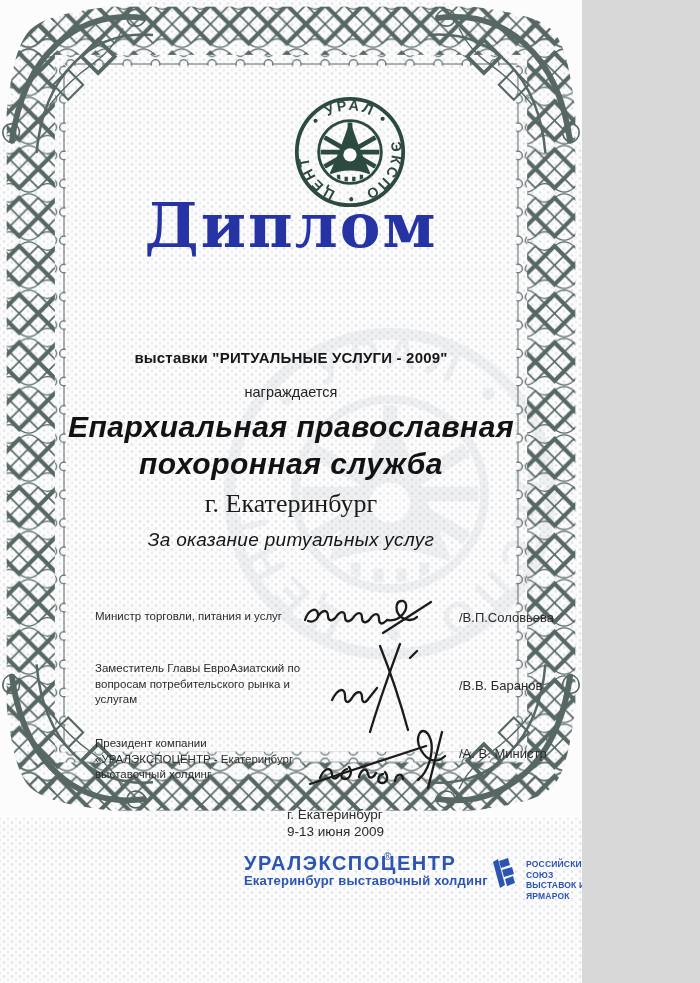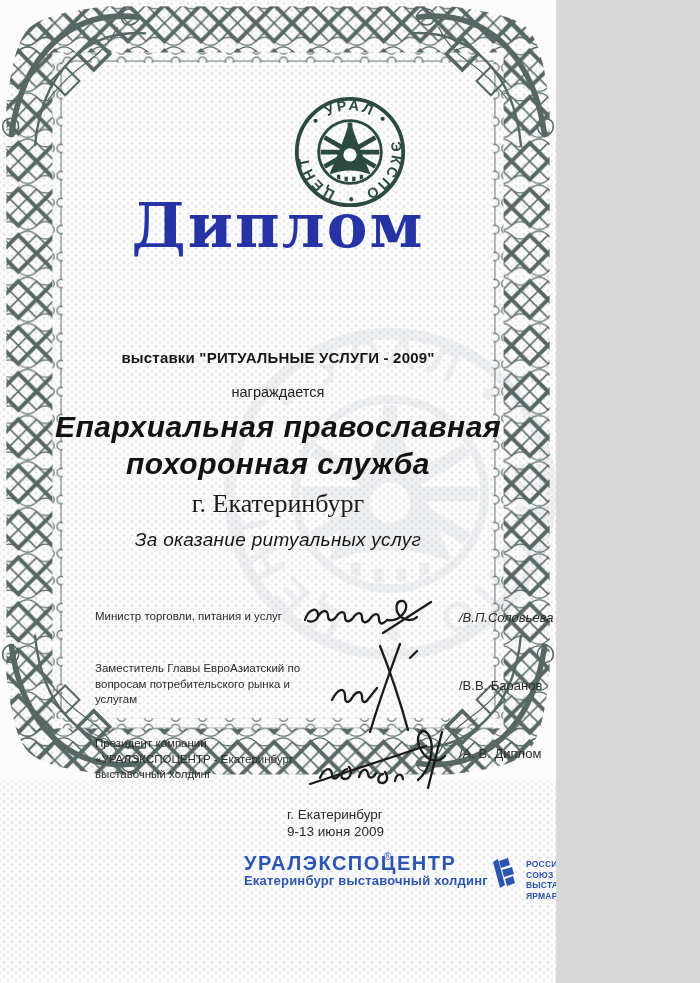--- a/index.html
+++ b/index.html
@@ -4,21 +4,21 @@
 <style>
   html,body{margin:0;padding:0;background:#d8d8d8;}
   .page{
     position:relative;width:556px;height:983px;overflow:hidden;
     background-color:#fcfcfd;
     background-image:
       radial-gradient(circle, rgba(170,178,188,.30) 1px, transparent 1.7px),
       radial-gradient(circle, rgba(170,178,188,.20) 1px, transparent 1.7px);
     background-size:8px 7px,8px 7px;
     background-position:0 0,4px 3.5px;
-    font-family:"Liberation Sans",sans-serif;color:#1e1e1e;
+    font-family:"Liberation Sans",sans-serif;color:#1e1e1e;padding-left:26px;
   }
   .abs{position:absolute;}
   .center{left:0;right:0;text-align:center;}
   svg{display:block;}
   .border-svg{position:absolute;inset:0;pointer-events:none;}
   .watermark{position:absolute;left:218px;top:322px;width:344px;height:344px;color:#aeb6ba;opacity:.16;}
   .logo{position:absolute;left:291px;top:95px;width:118px;height:114px;color:#2d4a41;}
   .title{top:190px;font-family:"DejaVu Serif",serif;font-weight:bold;font-size:61px;letter-spacing:2px;color:#2533a5;}
   .exh{top:349px;font-size:15px;font-weight:bold;color:#171717;letter-spacing:.2px;}
   .award-label{top:384px;font-size:14.5px;color:#222;}
@@ -141,21 +141,21 @@
   <div class="abs center reason">За оказание ритуальных услуг</div>
 
   <div class="abs role" style="top:609px;">Министр торговли, питания и услуг</div>
   <div class="abs sig" style="left:295px;top:586px;">
     <svg width="150" height="52" viewBox="0 0 150 52">
       <path d="M10,34 c3,-10 12,-14 13,-6 c1,5 -5,9 -10,7 M22,32 c5,-9 11,-9 11,-2 c0,5 4,6 8,1 c4,-6 9,-7 9,0 c0,5 4,6 8,1 c4,-6 9,-7 9,0 c0,5 4,6 8,1 c4,-6 9,-7 9,0 c0,5 3,6 7,2"></path>
       <path d="M92,34 c6,1 12,-1 16,-6 c5,-6 4,-14 -2,-13 c-6,1 -6,11 0,16 c5,4 12,4 16,0"></path>
       <path d="M88,47 L136,16"></path>
     </svg>
   </div>
-  <div class="abs sig-name" style="top:610px;font-style:italic;">/В.П.Соловьева</div>
+  <div class="abs sig-name" style="top:610px;">/В.П.Соловьева</div>
 
   <div class="abs role" style="top:661px;">Заместитель Главы ЕвроАзиатский по вопросам потребительского рынка и услугам</div>
   <div class="abs sig" style="left:322px;top:640px;">
     <svg width="110" height="95" viewBox="0 0 110 95">
       <path d="M10,60 c6,-12 13,-13 13,-4 c0,7 3,8 7,2 c4,-7 10,-8 10,-1 c0,6 3,7 7,1 l8,-10"></path>
       <path d="M48,92 C58,58 70,26 78,4"></path>
       <path d="M58,6 q16,40 28,84"></path>
       <path d="M88,18 l7,-7"></path>
     </svg>
   </div>
@@ -163,21 +163,21 @@
 
   <div class="abs role" style="top:736px;">Президент компании «УРАЛЭКСПОЦЕНТР - Екатеринбург выставочный холдинг</div>
   <div class="abs sig" style="left:302px;top:716px;">
     <svg width="150" height="78" viewBox="0 0 150 78">
       <path d="M8,68 L124,30"></path>
       <path d="M18,62 c4,-10 11,-12 12,-4 c0,6 4,6 8,0 m7,-5 c-6,2 -8,10 -2,10 c5,0 8,-7 4,-12 m10,10 c2,-8 8,-10 9,-3 c1,5 5,5 8,-1 m7,1 c-5,1 -7,9 -1,9 c5,0 7,-6 3,-11 m10,9 c1,-7 7,-9 8,-2"></path>
       <path d="M116,64 c12,-10 18,-34 10,-46 c-7,-9 -14,4 -7,16 c6,11 16,14 24,6"></path>
       <path d="M126,72 l14,-56"></path>
     </svg>
   </div>
-  <div class="abs sig-name" style="top:746px;">/А. В. Диплом</div>
+  <div class="abs sig-name" style="top:746px;">/А. В. Министр</div>
 
   <div class="abs venue">
     <div>г. Екатеринбург</div>
     <div>9-13 июня 2009</div>
   </div>
 
   <div class="abs brand">
     <div class="bname">УРАЛЭКСПОЦЕНТР</div>
     <div class="bsub">Екатеринбург выставочный холдинг</div>
   </div>

